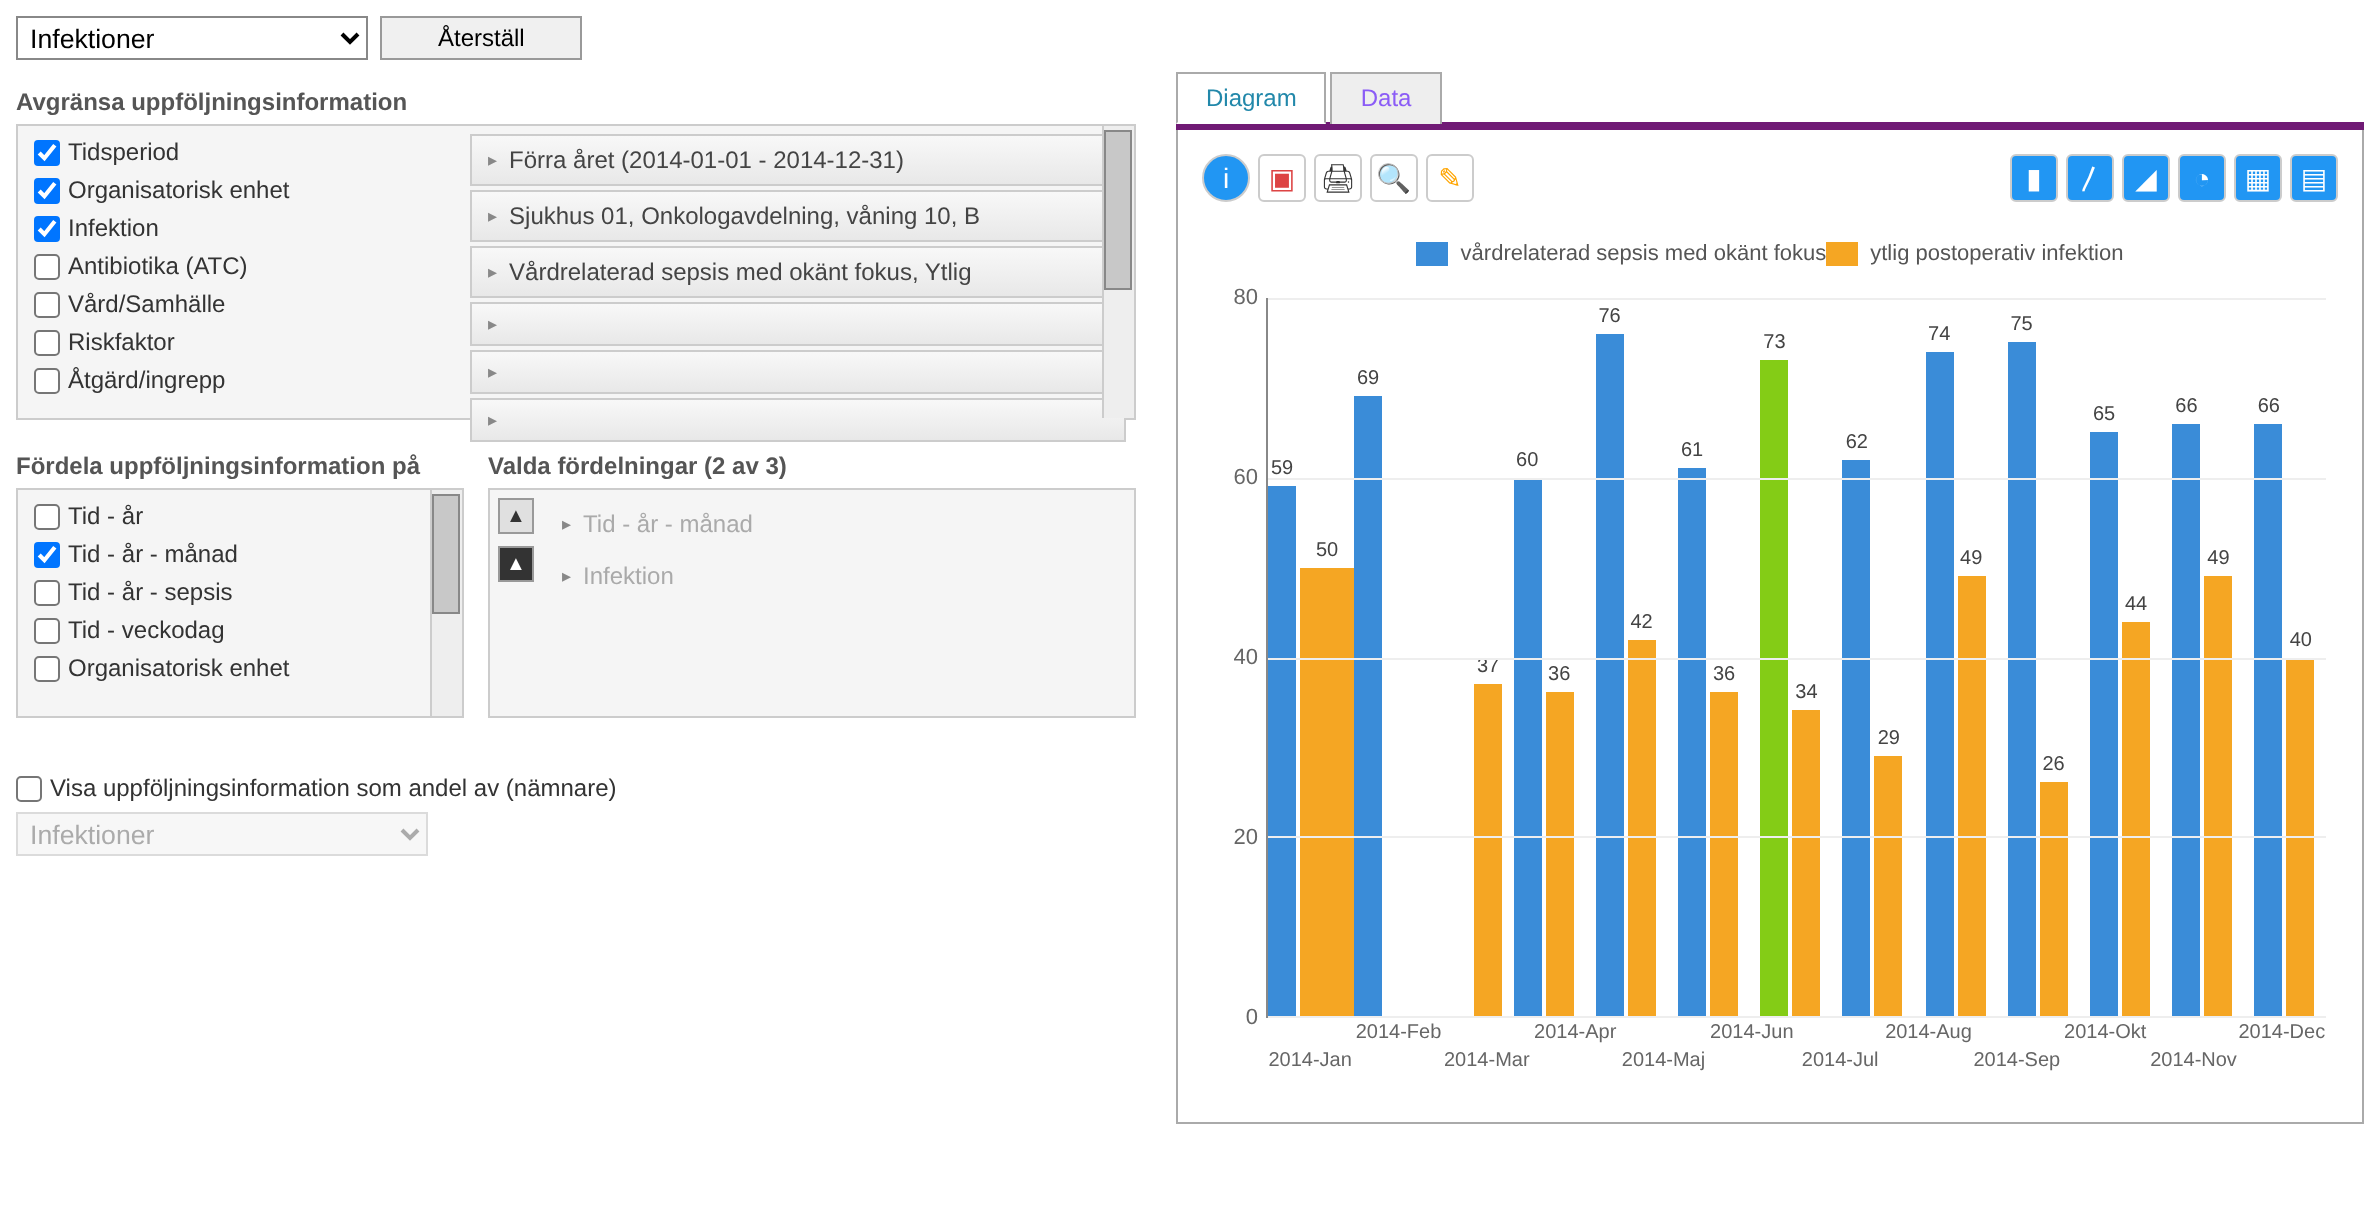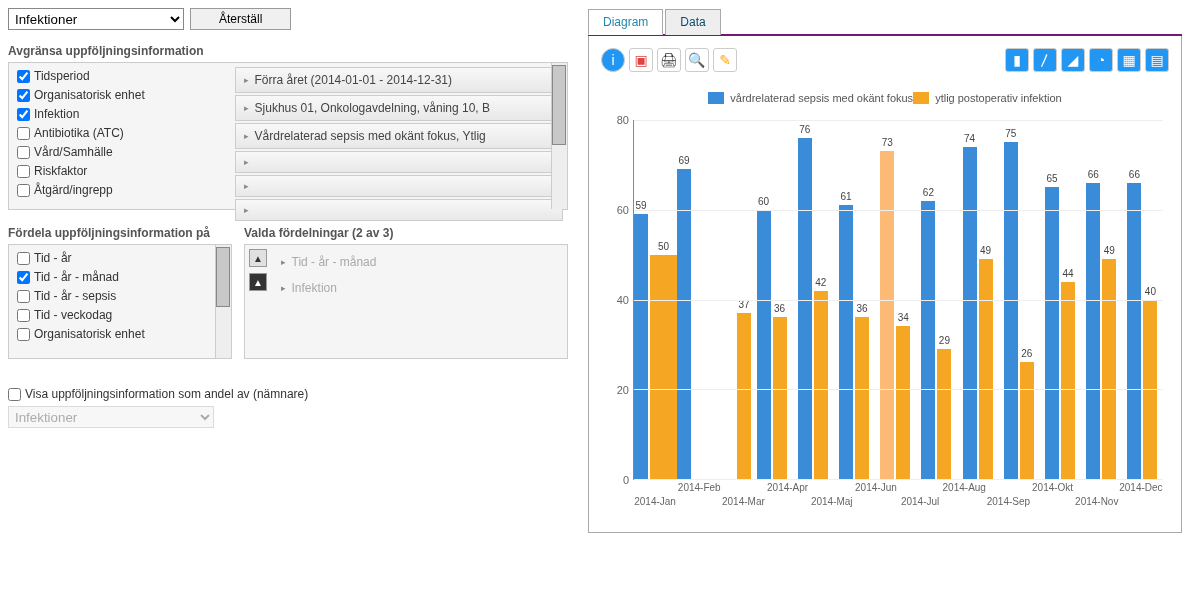--- a/index.html
+++ b/index.html
@@ -27,22 +27,22 @@
 .dist-body { border: 1px solid #ccc; background: #f5f5f5; height: 115px; overflow: hidden; position: relative; }
 .dist-list { padding: 6px 8px; }
 .dist-controls { display: flex; }
 .arrow-col { width: 24px; display: flex; flex-direction: column; gap: 6px; padding: 4px; }
 .arrow-btn { width: 18px; height: 18px; background: #e0e0e0; border: 1px solid #999; display: flex; align-items: center; justify-content: center; font-size: 10px; cursor: pointer; }
 .dist-selected { flex: 1; padding: 4px; }
 .selected-item { padding: 6px 8px; color: #aaa; display: flex; align-items: center; gap: 6px; }
 .share-section { margin-top: 28px; }
 select.disabled { width: 206px; height: 22px; border: 1px solid #ccc; background: #f5f5f5; color: #888; padding: 2px; }
 
-.tabs { display: flex; border-bottom: 2px solid #701a75; }
-.tab { padding: 5px 14px; border: 1px solid #aaa; border-bottom: none; background: #eee; font-size: 12px; color: #0c4a6e; margin-right: 2px; cursor: pointer; position: relative; top: 1px; }
+.tabs { display: flex; border-bottom: 4px solid #701a75; margin-top: 27px; }
+.tab { padding: 5px 14px; border: 1px solid #aaa; border-bottom: none; background: #eee; font-size: 12px; color: #8b5cf6; margin-right: 2px; cursor: pointer; position: relative; top: 1px; }
 .tab.active { background: #fff; color: #28a; border-bottom: 1px solid #fff; }
 .chart-container { border: 1px solid #aaa; border-top: none; padding: 12px; background: #fff; }
 .toolbar { display: flex; justify-content: space-between; margin-bottom: 20px; }
 .toolbar-group { display: flex; gap: 4px; }
 .tb-btn { width: 24px; height: 24px; border: 1px solid #ccc; display: flex; align-items: center; justify-content: center; font-size: 14px; cursor: pointer; border-radius: 3px; }
 .tb-info { background: #2196F3; color: #fff; border-radius: 50%; }
 .tb-ppt { background: #fff; color: #d44; }
 .tb-print { background: #fff; }
 .tb-zoom { background: #fff; }
 .tb-note { background: #fff; color: #ffa500; }
@@ -281,21 +281,21 @@
               </div>
               <div class="bar-group">
                 <div class="bar" style="height: 76.25%; background: rgb(58, 140, 216);">
                   <div class="bar-label">61</div>
                 </div>
                 <div class="bar" style="height: 45%; background: rgb(245, 166, 35);">
                   <div class="bar-label">36</div>
                 </div>
               </div>
               <div class="bar-group">
-                <div class="bar" style="height: 91.25%; background: #fdba74;">
+                <div class="bar" style="height: 91.25%; background: #84cc16;">
                   <div class="bar-label">73</div>
                 </div>
                 <div class="bar" style="height: 42.5%; background: rgb(245, 166, 35);">
                   <div class="bar-label">34</div>
                 </div>
               </div>
               <div class="bar-group">
                 <div class="bar" style="height: 77.5%; background: rgb(58, 140, 216);">
                   <div class="bar-label">62</div>
                 </div>

